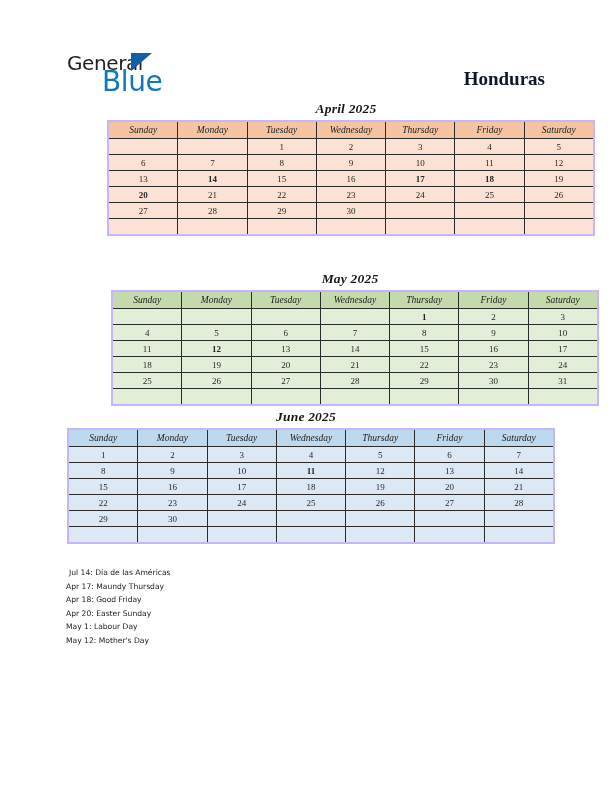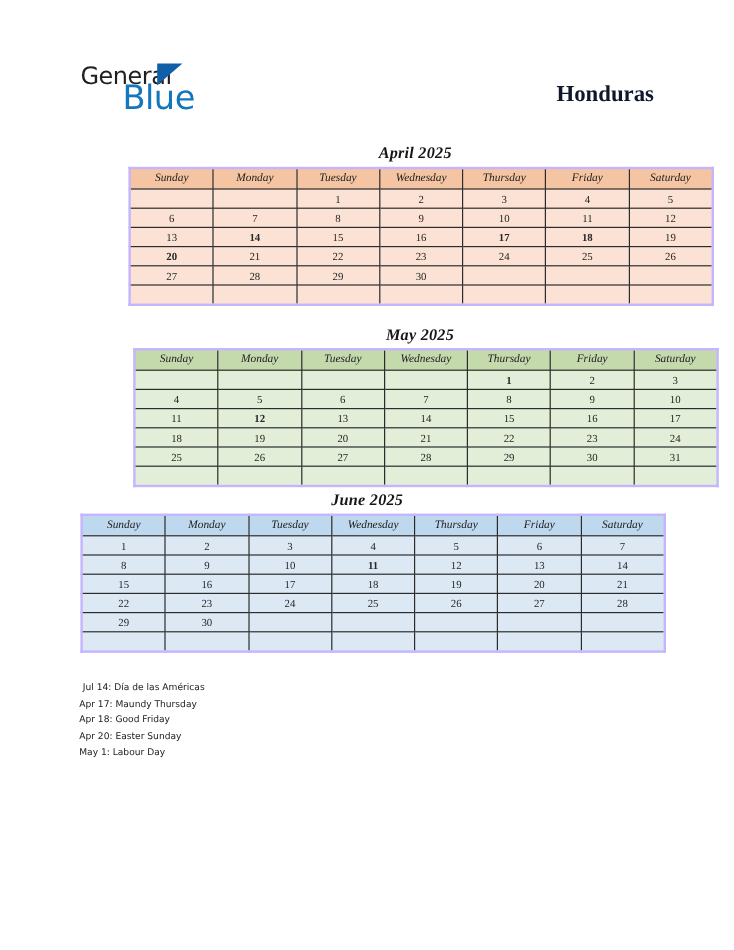--- a/index.html
+++ b/index.html
@@ -70,21 +70,21 @@
     text-align: right;
     white-space: nowrap;
   }
 
   
   .calendar-block {
     position: absolute;
     left: 67px;
     width: 478px;
   }
-  #cal-april { top: 119px; padding-left: 40px; }
+  #cal-april { top: 100px; padding-left: 40px; }
   #cal-may   { top: 270px; padding-left: 44px; }
   #cal-june  { top: 408px; }
 
   .month-title {
     text-align: center;
     font-family: "Liberation Serif", serif;
     font-weight: bold;
     font-style: italic;
     font-size: 13.5px;
     color: #161616;
@@ -381,13 +381,14 @@
       </tbody>
   </table>
 </div>
 
 <div id="holiday-list">
     <div class="holiday-line">Jul 14: Día de las Américas</div>
     <div class="holiday-line">Apr 17: Maundy Thursday</div>
     <div class="holiday-line">Apr 18: Good Friday</div>
     <div class="holiday-line">Apr 20: Easter Sunday</div>
     <div class="holiday-line">May 1: Labour Day</div>
+    <div class="holiday-line">May 12: Mother's Day</div>
   </div>
 
 </body></html>

